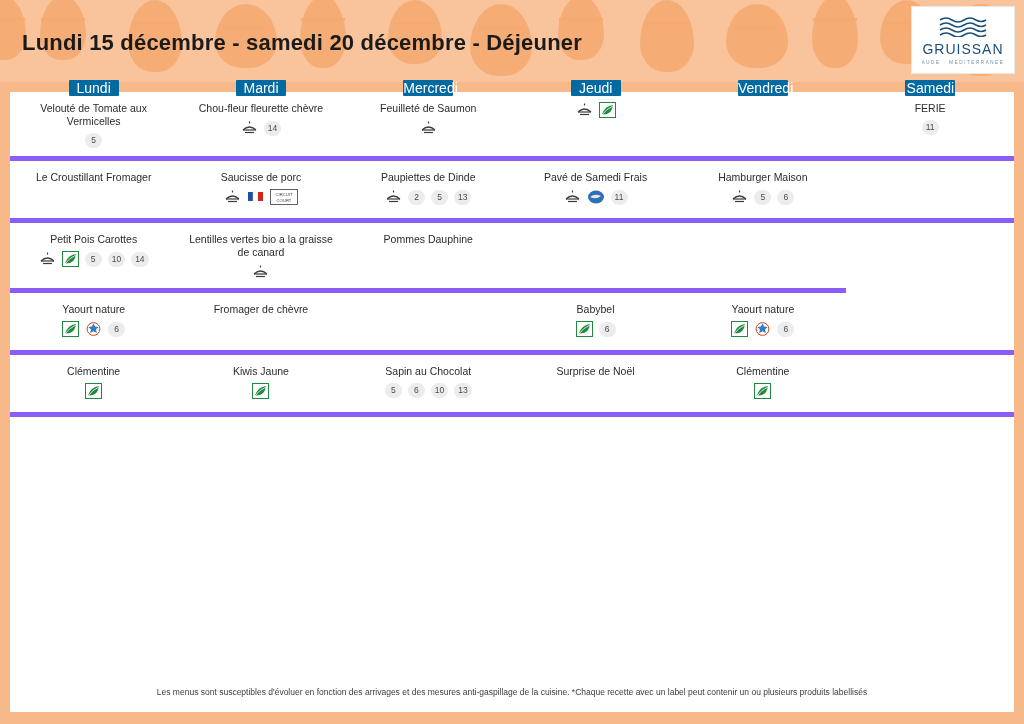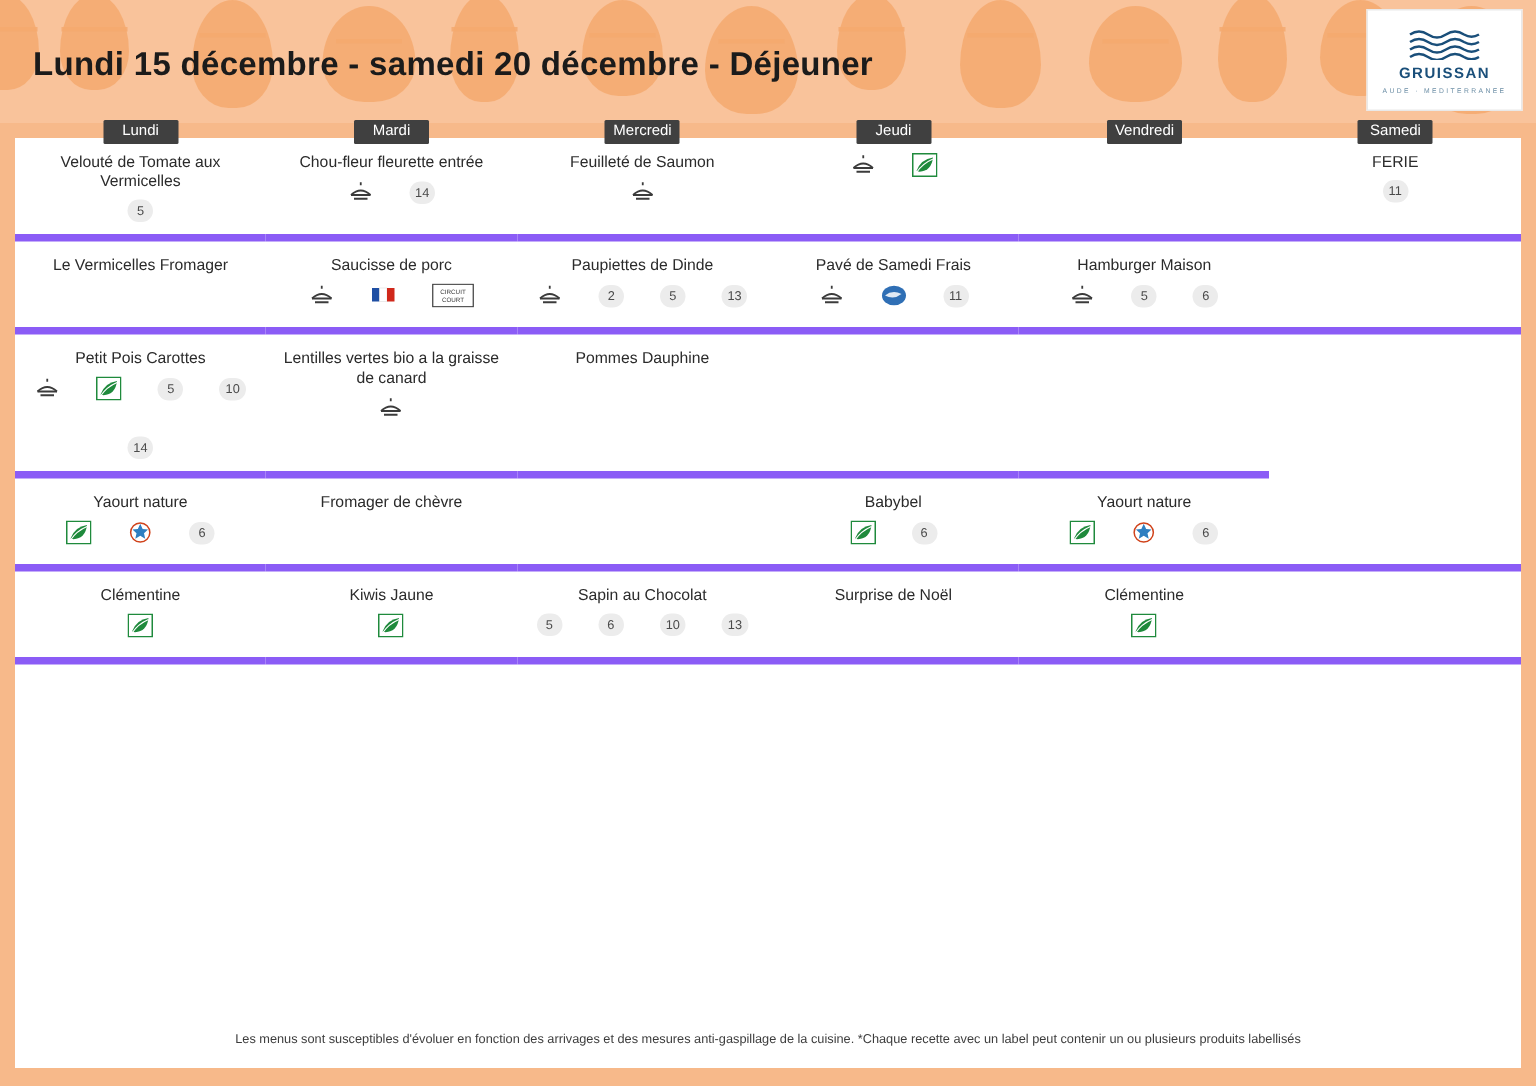--- a/index.html
+++ b/index.html
@@ -57,24 +57,24 @@
     height: 68px;
     background: #ffffff;
     border: 1px solid #e9e9e9;
     z-index: 6;
     display: flex;
     flex-direction: column;
     align-items: center;
     justify-content: center;
   }
   #logo-box .logo-word {
-    font-size: 10px;
+    font-size: 14px;
     letter-spacing: 1px;
     color: #1a4f7a;
-    font-weight: bold;
+    font-weight: normal;
     margin-top: 4px;
   }
   #logo-box .logo-sub {
     font-size: 4.5px;
     letter-spacing: 1.6px;
     color: #6d8fa6;
     margin-top: 3px;
   }
   #logo-box svg { display: block; }
 
@@ -84,23 +84,23 @@
     left: 10px;
     top: 80px;
     width: 1004px;
     height: 16px;
     z-index: 7;
   }
   .day-tab {
     position: absolute;
     top: 0;
     height: 16px;
-    background: #404040;
+    background: #0369a1;
     color: #ffffff;
-    font-size: 10px;
+    font-size: 14px;
     line-height: 16px;
     text-align: center;
     border-radius: 1px;
   }
 
   
   #menu-sheet {
     position: absolute;
     left: 10px;
     top: 92px;
@@ -137,21 +137,21 @@
     text-align: center;
     line-height: 13px;
     margin-bottom: 5px;
     max-width: 152px;
   }
   .badge-row {
     display: flex;
     flex-direction: row;
     align-items: center;
     justify-content: center;
-    gap: 24px;
+    gap: 6px;
     flex-wrap: wrap;
     min-height: 0;
   }
   .allergen {
     display: inline-block;
     min-width: 17px;
     height: 15px;
     line-height: 15px;
     padding: 0 4px;
     border-radius: 8px;
@@ -238,21 +238,21 @@
 <div id="menu-sheet">
   <div id="grid">
       <div class="menu-row">
         <div class="menu-cell">
           <div class="dish-name">Velouté de Tomate aux Vermicelles</div>
           <div class="badge-row">
             <span class="allergen">5</span>
           </div>
         </div>
         <div class="menu-cell">
-          <div class="dish-name">Chou-fleur fleurette entrée</div>
+          <div class="dish-name">Chou-fleur fleurette chèvre</div>
           <div class="badge-row">
             <span class="label-icon">
               <svg width="17" height="15" viewBox="0 0 17 15">
                 <path d="M2 10 h13" stroke="#3b3b3b" stroke-width="1.2"></path>
                 <path d="M2 10 q6.5 -6 13 0" stroke="#3b3b3b" stroke-width="1.2" fill="none"></path>
                 <path d="M8.5 3.5 v-2" stroke="#3b3b3b" stroke-width="1.2"></path>
                 <path d="M4 12.5 h9" stroke="#3b3b3b" stroke-width="1.2"></path>
               </svg>
             </span>
             <span class="allergen">14</span>
@@ -296,21 +296,21 @@
         </div>
         <div class="menu-cell">
           <div class="dish-name">FERIE</div>
           <div class="badge-row">
             <span class="allergen">11</span>
           </div>
         </div>
       </div>
       <div class="menu-row">
         <div class="menu-cell">
-          <div class="dish-name">Le Vermicelles Fromager</div>
+          <div class="dish-name">Le Croustillant Fromager</div>
           <div class="badge-row"></div>
         </div>
         <div class="menu-cell">
           <div class="dish-name">Saucisse de porc</div>
           <div class="badge-row">
             <span class="label-icon">
               <svg width="17" height="15" viewBox="0 0 17 15">
                 <path d="M2 10 h13" stroke="#3b3b3b" stroke-width="1.2"></path>
                 <path d="M2 10 q6.5 -6 13 0" stroke="#3b3b3b" stroke-width="1.2" fill="none"></path>
                 <path d="M8.5 3.5 v-2" stroke="#3b3b3b" stroke-width="1.2"></path>

